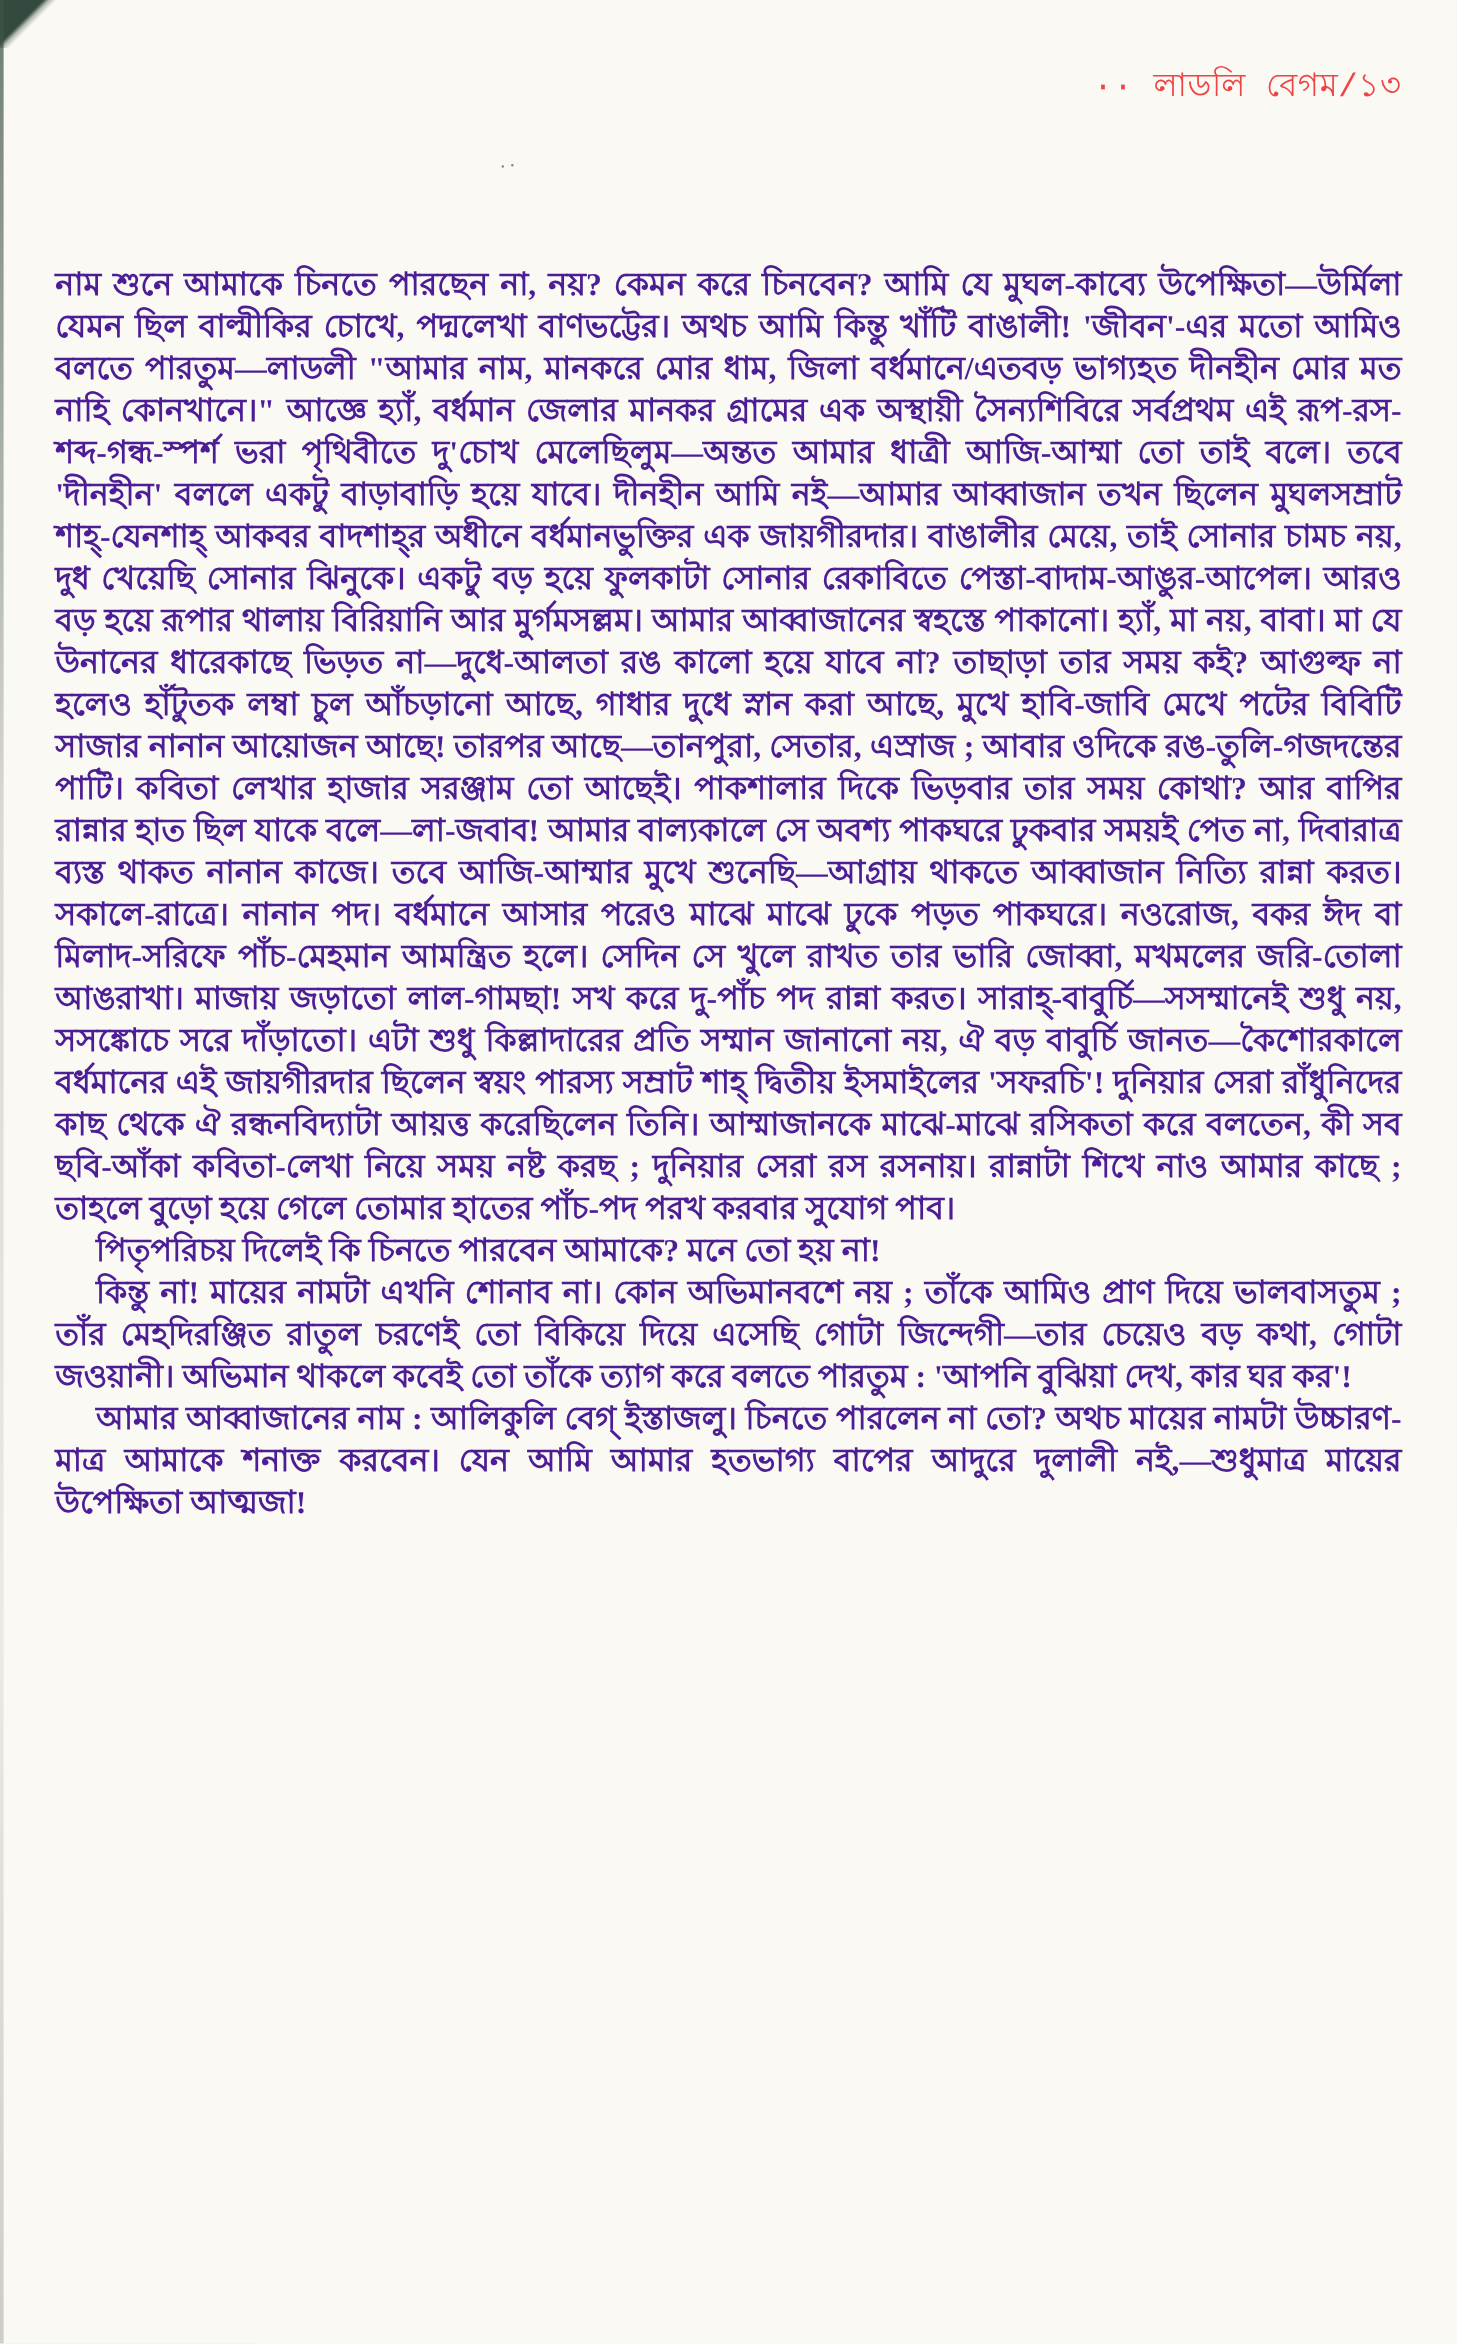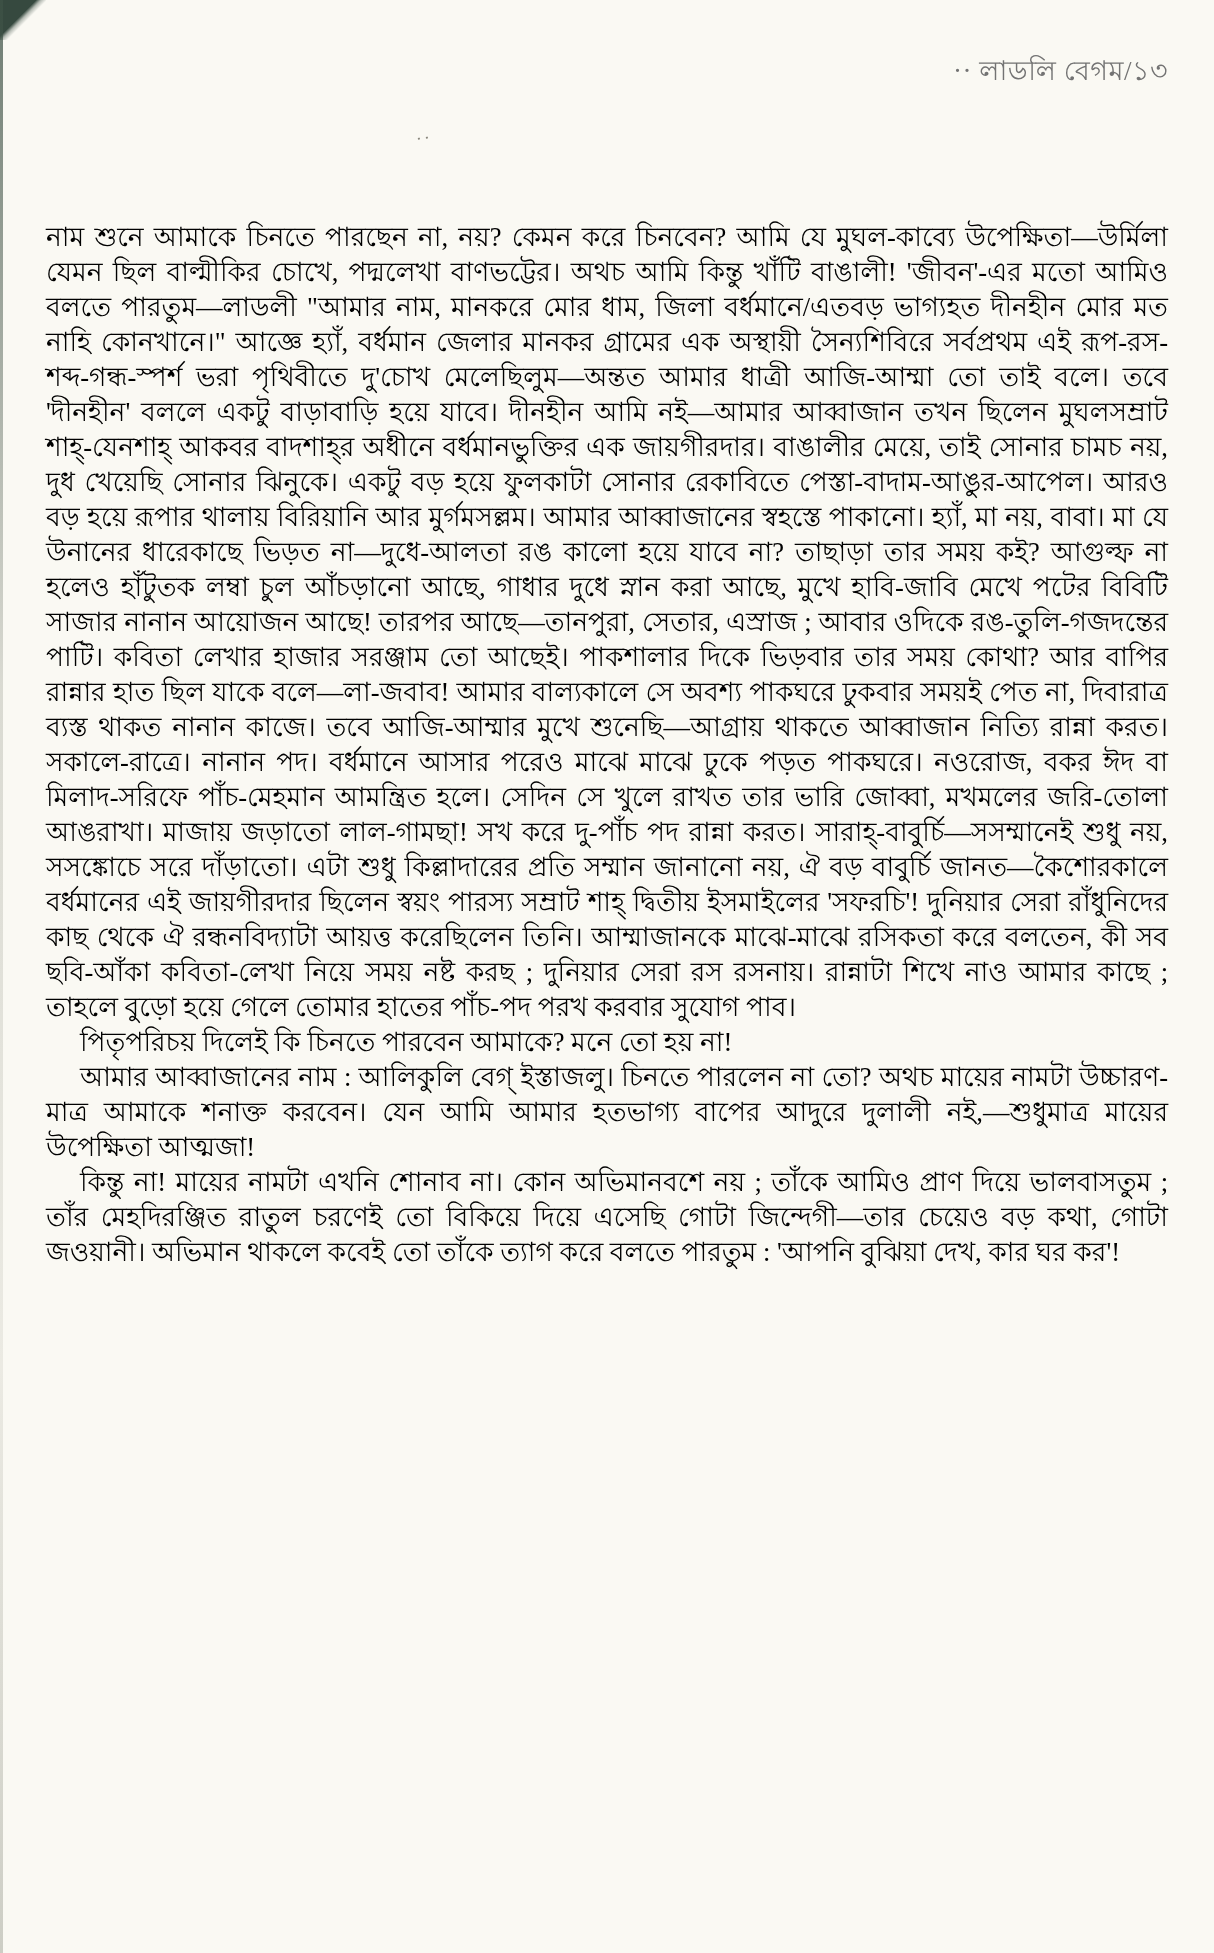--- a/index.html
+++ b/index.html
@@ -39,22 +39,23 @@
     color: #8a887e;
     font-size: 18px;
     letter-spacing: 2px;
     transform: rotate(-8deg);
   }
   .page-header {
     position: absolute;
     top: 50px;
     right: 46px;
     font-size: 27px;
-    color: #737373;
+    color: #ef4444;
     letter-spacing: 0.5px;
+    font-family: Liberation Mono, monospace;
   }
   .content {
     position: absolute;
     top: 220px;
     left: 46px;
     width: 1122px;
     color: #171717;
     font-size: 26.5px;
     line-height: 35px;
     text-align: justify;
@@ -72,20 +73,20 @@
 <body>
 
 <div class="page">
 
   <div class="scan-corner"></div>
   <div class="scan-edge-left"></div>
   <div class="scan-smudge">··</div>
 
   <div class="page-header">·· লাডলি বেগম/১৩</div>
 
-  <div class="content" style="color: #000000;">
+  <div class="content" style="color: #4c1d95; font-weight: bold;">
     <p class="first">নাম শুনে আমাকে চিনতে পারছেন না, নয়? কেমন করে চিনবেন? আমি যে মুঘল-কাব্যে উপেক্ষিতা—উর্মিলা যেমন ছিল বাল্মীকির চোখে, পদ্মলেখা বাণভট্টের। অথচ আমি কিন্তু খাঁটি বাঙালী! 'জীবন'-এর মতো আমিও বলতে পারতুম—লাডলী "আমার নাম, মানকরে মোর ধাম, জিলা বর্ধমানে/এতবড় ভাগ্যহত দীনহীন মোর মত নাহি কোনখানে।" আজ্ঞে হ্যাঁ, বর্ধমান জেলার মানকর গ্রামের এক অস্থায়ী সৈন্যশিবিরে সর্বপ্রথম এই রূপ-রস-শব্দ-গন্ধ-স্পর্শ ভরা পৃথিবীতে দু'চোখ মেলেছিলুম—অন্তত আমার ধাত্রী আজি-আম্মা তো তাই বলে। তবে 'দীনহীন' বললে একটু বাড়াবাড়ি হয়ে যাবে। দীনহীন আমি নই—আমার আব্বাজান তখন ছিলেন মুঘলসম্রাট শাহ্‌-যেনশাহ্‌ আকবর বাদশাহ্‌র অধীনে বর্ধমানভুক্তির এক জায়গীরদার। বাঙালীর মেয়ে, তাই সোনার চামচ নয়, দুধ খেয়েছি সোনার ঝিনুকে। একটু বড় হয়ে ফুলকাটা সোনার রেকাবিতে পেস্তা-বাদাম-আঙুর-আপেল। আরও বড় হয়ে রূপার থালায় বিরিয়ানি আর মুর্গমসল্লম। আমার আব্বাজানের স্বহস্তে পাকানো। হ্যাঁ, মা নয়, বাবা। মা যে উনানের ধারেকাছে ভিড়ত না—দুধে-আলতা রঙ কালো হয়ে যাবে না? তাছাড়া তার সময় কই? আগুল্ফ না হলেও হাঁটুতক লম্বা চুল আঁচড়ানো আছে, গাধার দুধে স্নান করা আছে, মুখে হাবি-জাবি মেখে পটের বিবিটি সাজার নানান আয়োজন আছে! তারপর আছে—তানপুরা, সেতার, এস্রাজ ; আবার ওদিকে রঙ-তুলি-গজদন্তের পাটি। কবিতা লেখার হাজার সরঞ্জাম তো আছেই। পাকশালার দিকে ভিড়বার তার সময় কোথা? আর বাপির রান্নার হাত ছিল যাকে বলে—লা-জবাব! আমার বাল্যকালে সে অবশ্য পাকঘরে ঢুকবার সময়ই পেত না, দিবারাত্র ব্যস্ত থাকত নানান কাজে। তবে আজি-আম্মার মুখে শুনেছি—আগ্রায় থাকতে আব্বাজান নিত্যি রান্না করত। সকালে-রাত্রে। নানান পদ। বর্ধমানে আসার পরেও মাঝে মাঝে ঢুকে পড়ত পাকঘরে। নওরোজ, বকর ঈদ বা মিলাদ-সরিফে পাঁচ-মেহমান আমন্ত্রিত হলে। সেদিন সে খুলে রাখত তার ভারি জোব্বা, মখমলের জরি-তোলা আঙরাখা। মাজায় জড়াতো লাল-গামছা! সখ করে দু-পাঁচ পদ রান্না করত। সারাহ্‌-বাবুর্চি—সসম্মানেই শুধু নয়, সসঙ্কোচে সরে দাঁড়াতো। এটা শুধু কিল্লাদারের প্রতি সম্মান জানানো নয়, ঐ বড় বাবুর্চি জানত—কৈশোরকালে বর্ধমানের এই জায়গীরদার ছিলেন স্বয়ং পারস্য সম্রাট শাহ্‌ দ্বিতীয় ইসমাইলের 'সফরচি'! দুনিয়ার সেরা রাঁধুনিদের কাছ থেকে ঐ রন্ধনবিদ্যাটা আয়ত্ত করেছিলেন তিনি। আম্মাজানকে মাঝে-মাঝে রসিকতা করে বলতেন, কী সব ছবি-আঁকা কবিতা-লেখা নিয়ে সময় নষ্ট করছ ; দুনিয়ার সেরা রস রসনায়। রান্নাটা শিখে নাও আমার কাছে ; তাহলে বুড়ো হয়ে গেলে তোমার হাতের পাঁচ-পদ পরখ করবার সুযোগ পাব।</p>
     <p>পিতৃপরিচয় দিলেই কি চিনতে পারবেন আমাকে? মনে তো হয় না!</p>
+    <p>কিন্তু না! মায়ের নামটা এখনি শোনাব না। কোন অভিমানবশে নয় ; তাঁকে আমিও প্রাণ দিয়ে ভালবাসতুম ; তাঁর মেহদিরঞ্জিত রাতুল চরণেই তো বিকিয়ে দিয়ে এসেছি গোটা জিন্দেগী—তার চেয়েও বড় কথা, গোটা জওয়ানী। অভিমান থাকলে কবেই তো তাঁকে ত্যাগ করে বলতে পারতুম : 'আপনি বুঝিয়া দেখ, কার ঘর কর'!</p>
     <p>আমার আব্বাজানের নাম : আলিকুলি বেগ্‌ ইস্তাজলু। চিনতে পারলেন না তো? অথচ মায়ের নামটা উচ্চারণ-মাত্র আমাকে শনাক্ত করবেন। যেন আমি আমার হতভাগ্য বাপের আদুরে দুলালী নই,—শুধুমাত্র মায়ের উপেক্ষিতা আত্মজা!</p>
-    <p>কিন্তু না! মায়ের নামটা এখনি শোনাব না। কোন অভিমানবশে নয় ; তাঁকে আমিও প্রাণ দিয়ে ভালবাসতুম ; তাঁর মেহদিরঞ্জিত রাতুল চরণেই তো বিকিয়ে দিয়ে এসেছি গোটা জিন্দেগী—তার চেয়েও বড় কথা, গোটা জওয়ানী। অভিমান থাকলে কবেই তো তাঁকে ত্যাগ করে বলতে পারতুম : 'আপনি বুঝিয়া দেখ, কার ঘর কর'!</p>
   </div>
 
 </div>
 
 </body></html>

